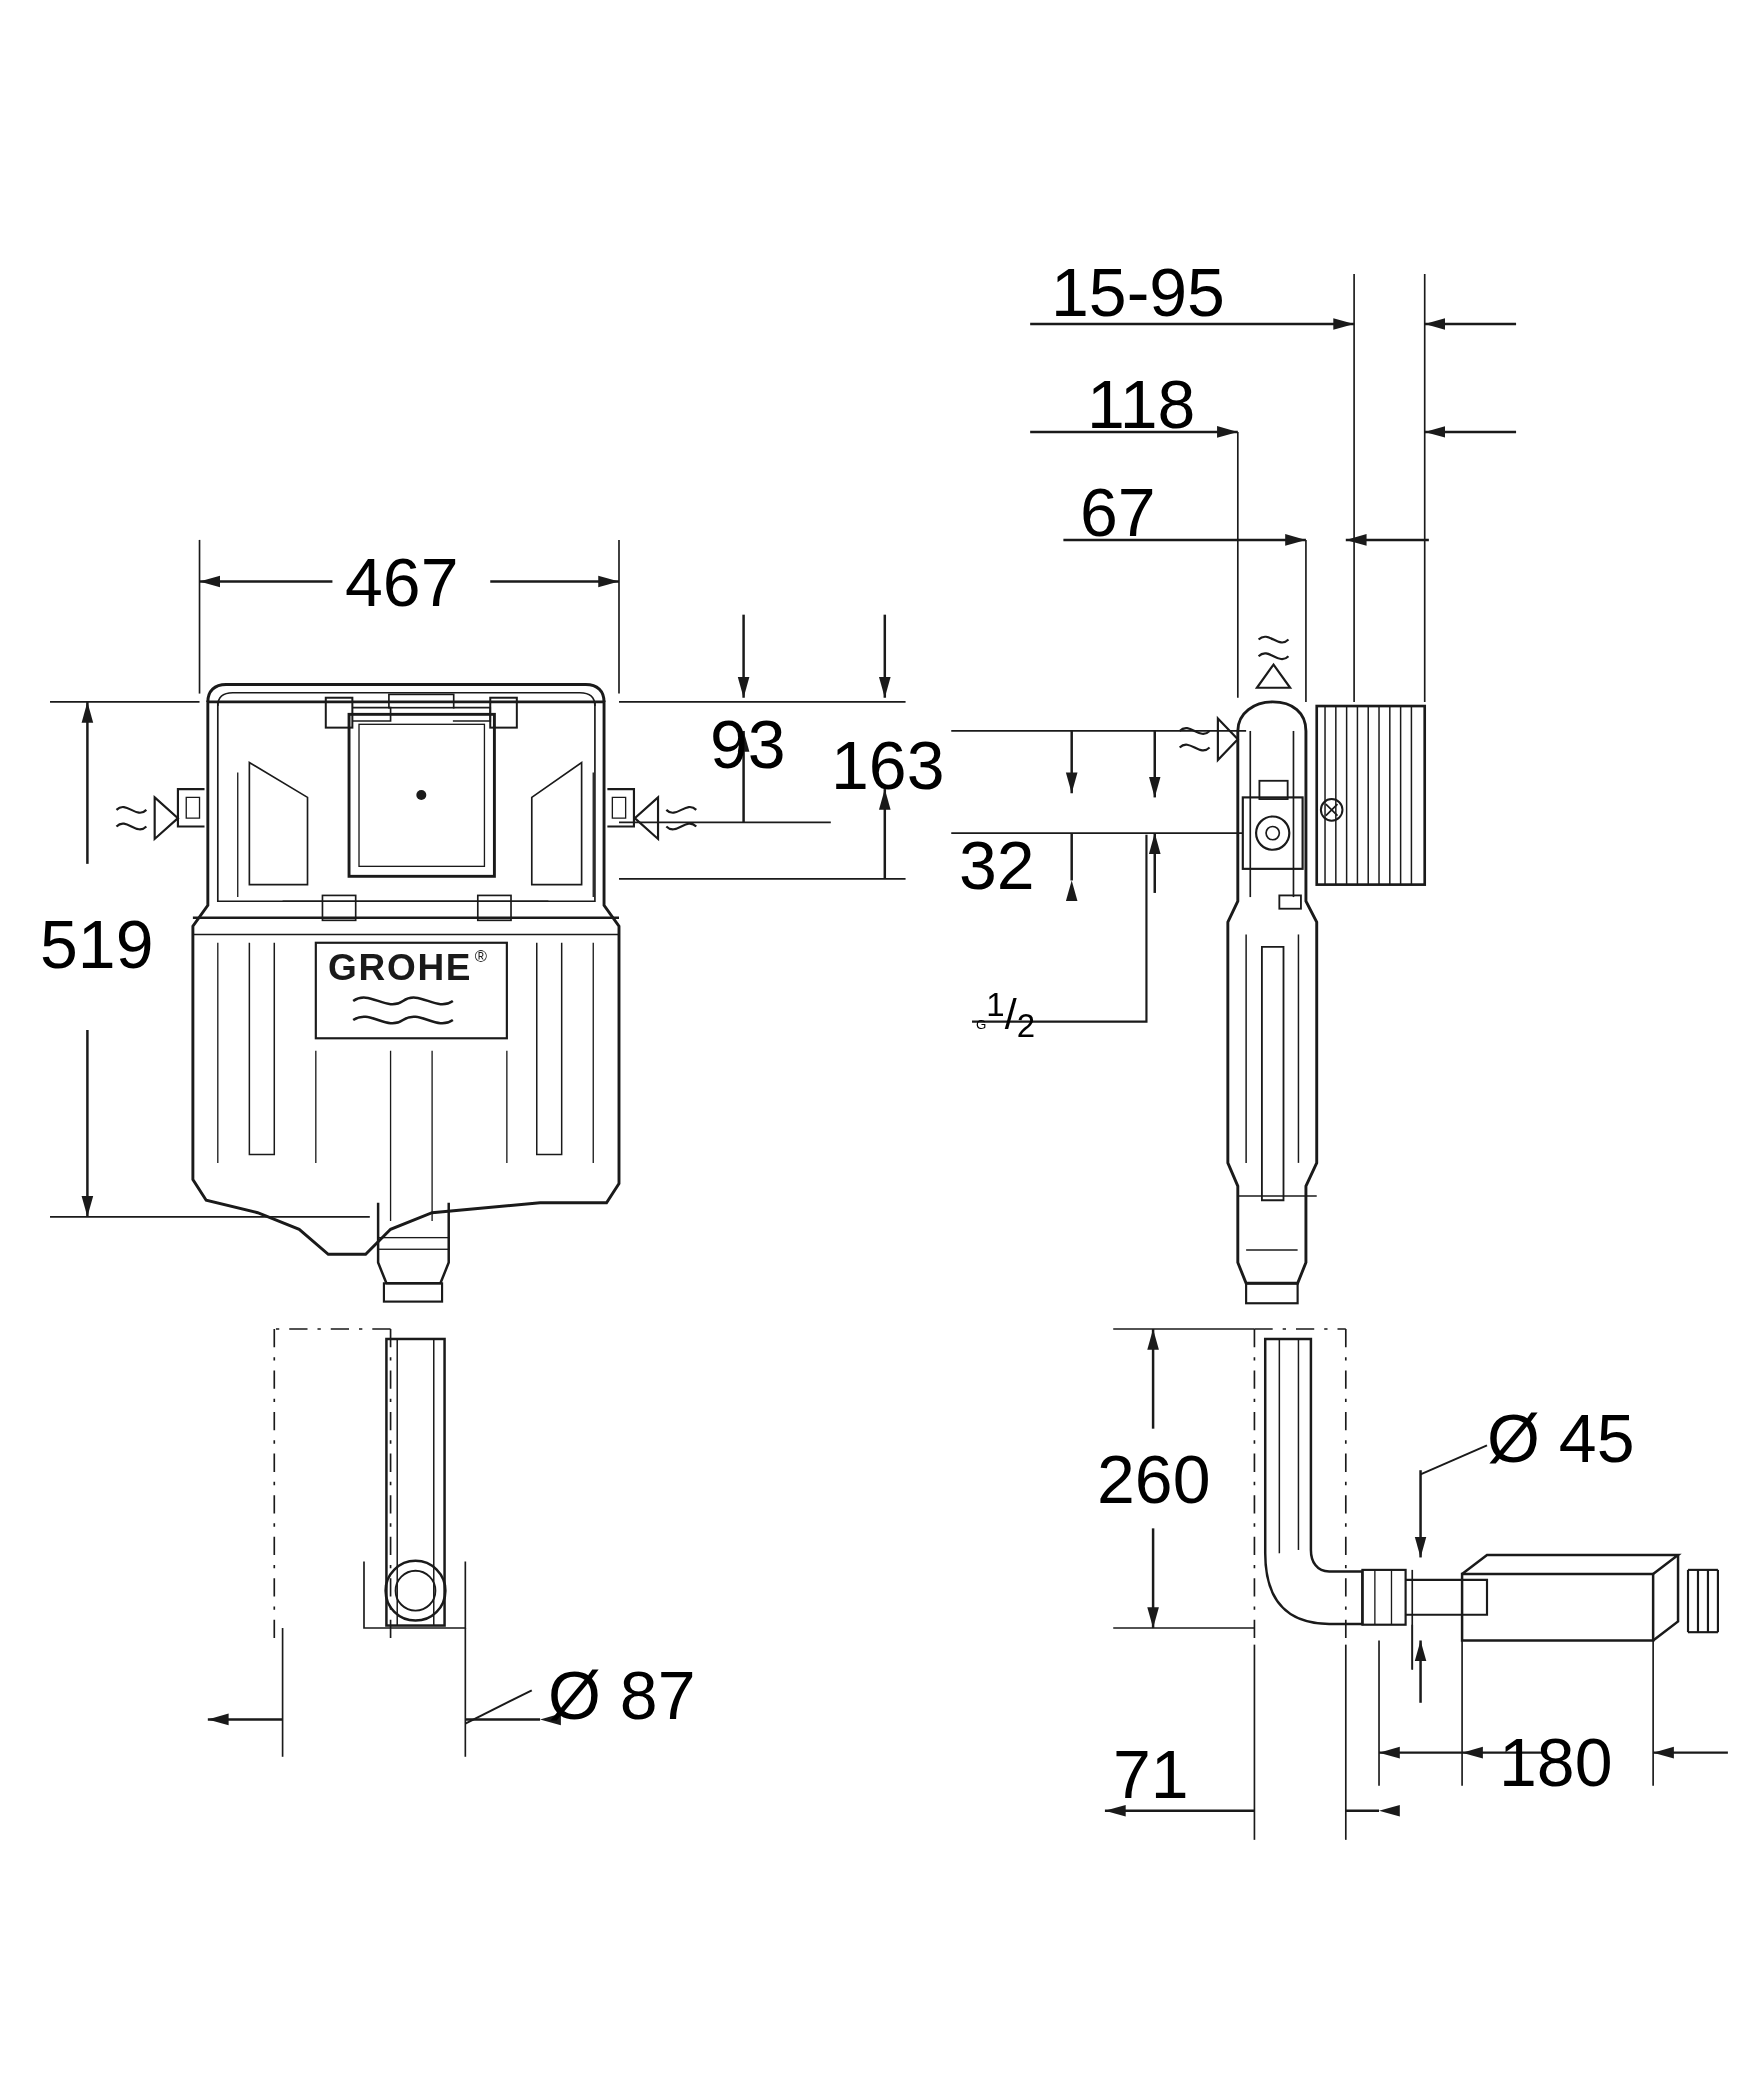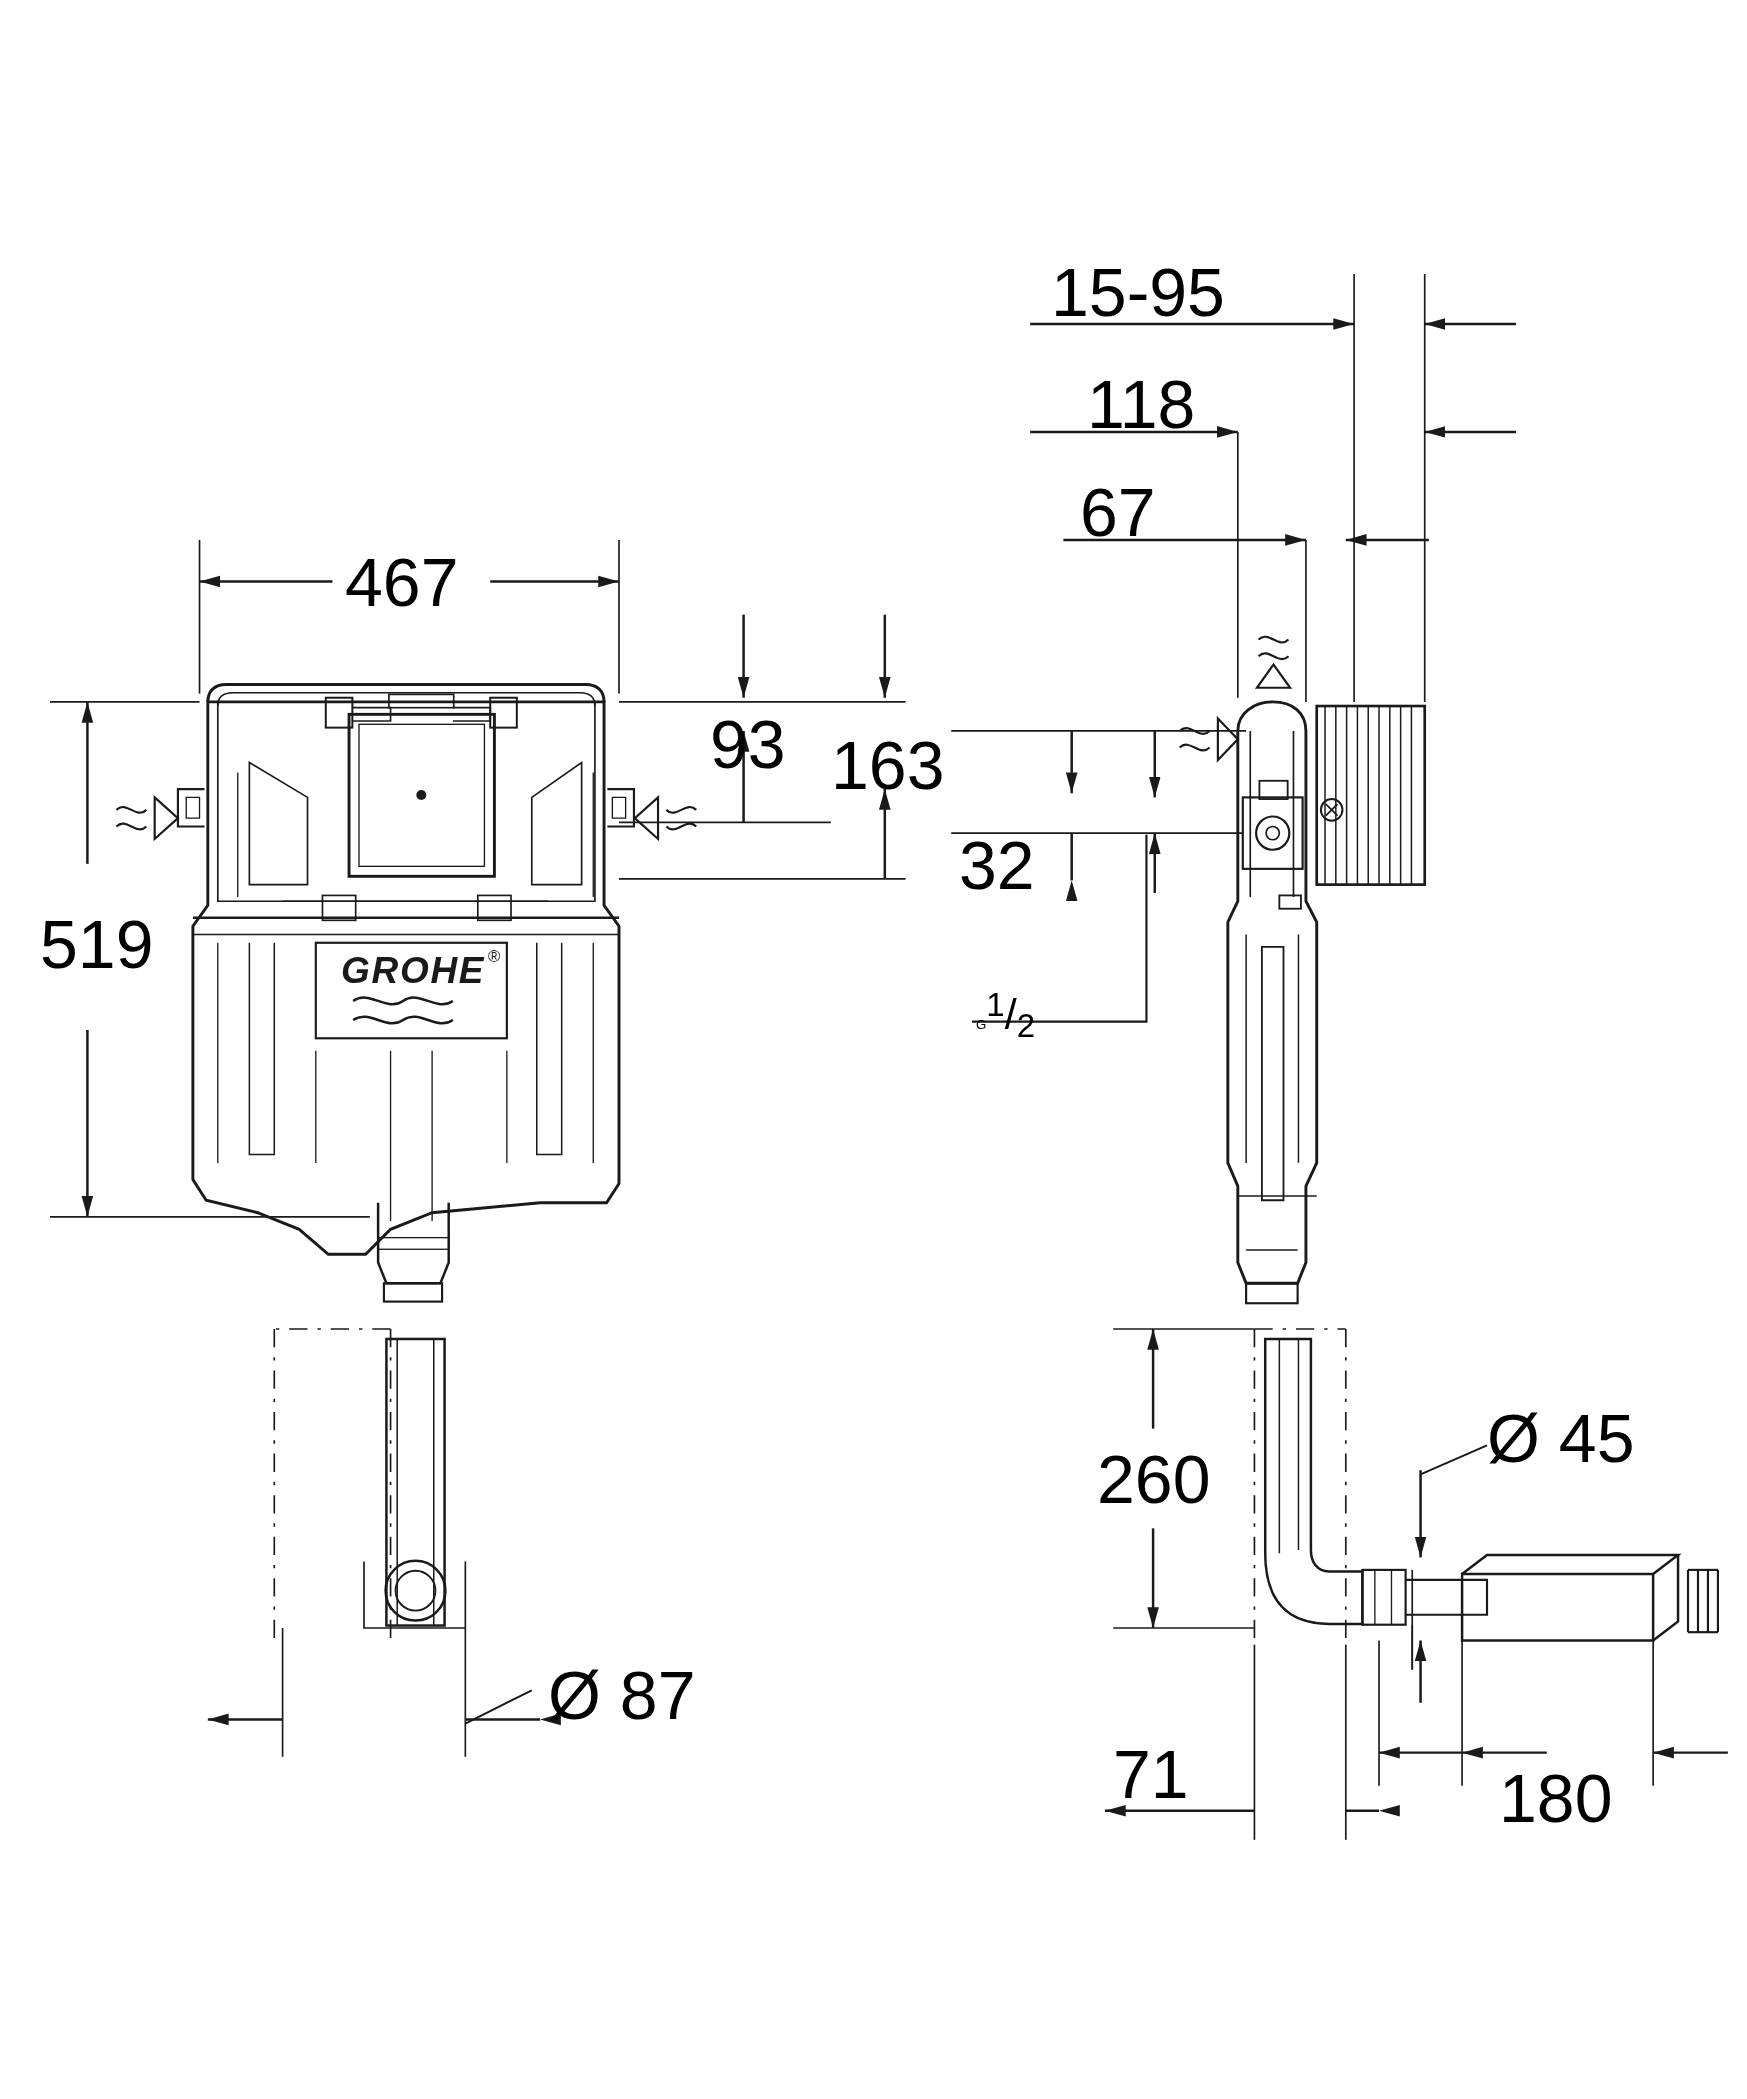--- a/index.html
+++ b/index.html
@@ -320,21 +320,21 @@
   </div>
 
   <div class="dim-label sz" style="left:1097px; top:1445px;">260</div>
 
   <div class="dim-label sz" style="left:1441px; top:1404px;margin-left:46px;">
     <span>Ø</span>
     <span>45</span>
   </div>
 
   <div class="dim-label sz" style="left:1113px; top:1740px;">71</div>
-  <div class="dim-label sz" style="left:1499px; top:1764px;">180</div>
-
-  <div style="position:absolute; left:341px; top:947px; width:174px; height:48px; display:flex; align-items:center;font-style:italic;">
+  <div class="dim-label sz" style="left:1499px; top:1728px;">180</div>
+
+  <div style="position:absolute; left:328px; top:947px; width:174px; height:48px; display:flex; ">
     <span style="font-family:'Liberation Sans',sans-serif; font-weight:700; font-size:37px; letter-spacing:1.7px; color:#1a1a1a;">GROHE</span>
     <span style="font-size:16.6px; color:#1a1a1a; margin-left:2.5px; align-self:flex-start;">®</span>
   </div>
 
 </div>
 
 
 </body></html>

